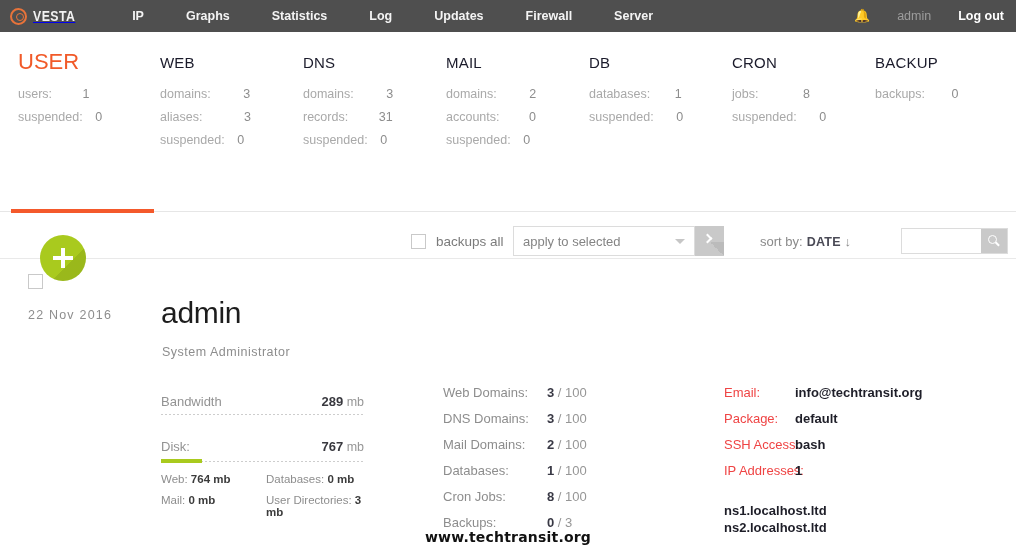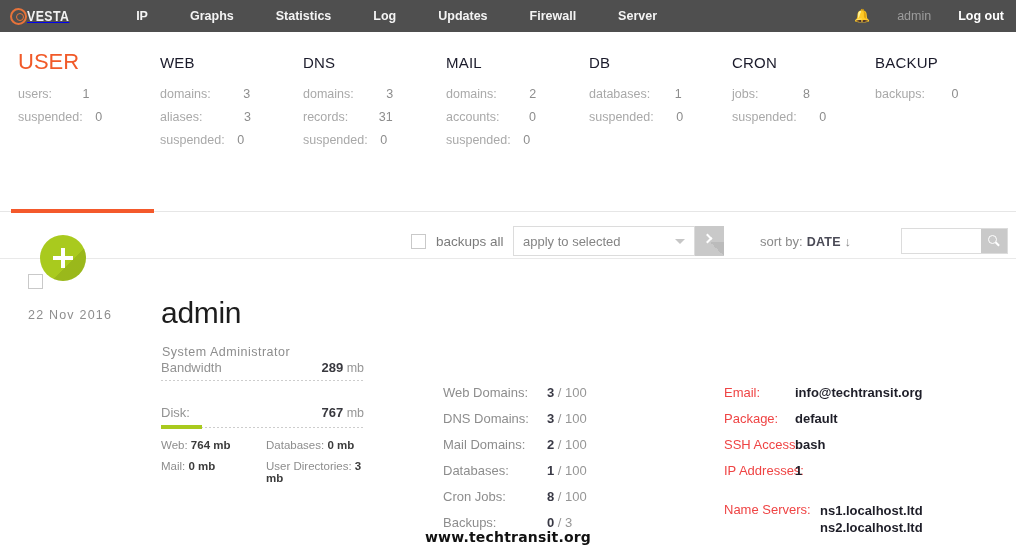--- a/index.html
+++ b/index.html
@@ -18,21 +18,22 @@
     height: 32px;
     background: #4f4f4f;
     display: flex;
     align-items: center;
     padding: 0 12px 0 10px;
     position: relative;
   }
   .logo {
     display: flex;
     align-items: center;
-    margin-right: 40px;
+    gap: 6px;
+    margin-right: 30px;
   }
   .logo-ring {
     width: 17px; height: 17px;
     border-radius: 50%;
     border: 2px solid #e8733a;
     position: relative;
     flex: none;
   }
   .logo-ring::after {
     content: "";
@@ -348,21 +349,21 @@
     top: 345px;
     font-size: 12.5px;
     color: #8d8d8d;
     letter-spacing: 0.5px;
   }
 
   
   .usage {
     position: absolute;
     left: 161px;
-    top: 360px;
+    top: 394px;
     width: 203px;
   }
   .usage-line {
     display: flex;
     justify-content: space-between;
     align-items: baseline;
     font-size: 13px;
   }
   .usage-line .lab { color: #939393; }
   .usage-line .val { color: #969696; font-size: 12.5px; }
@@ -675,21 +676,20 @@
     </div>
     <div class="di">
       <span class="k">SSH Access:</span>
       <span class="v">bash</span>
     </div>
     <div class="di">
       <span class="k">IP Addresses:</span>
       <span class="v">1</span>
     </div>
     <div class="di ns">
-      <span class="k">Name Servers:</span>
       <span class="v" style="white-space:pre;">ns1.localhost.ltd
 ns2.localhost.ltd</span>
     </div>
   </div>
 
   <div class="watermark">www.techtransit.org</div>
 
 </div>
 
 </body></html>

